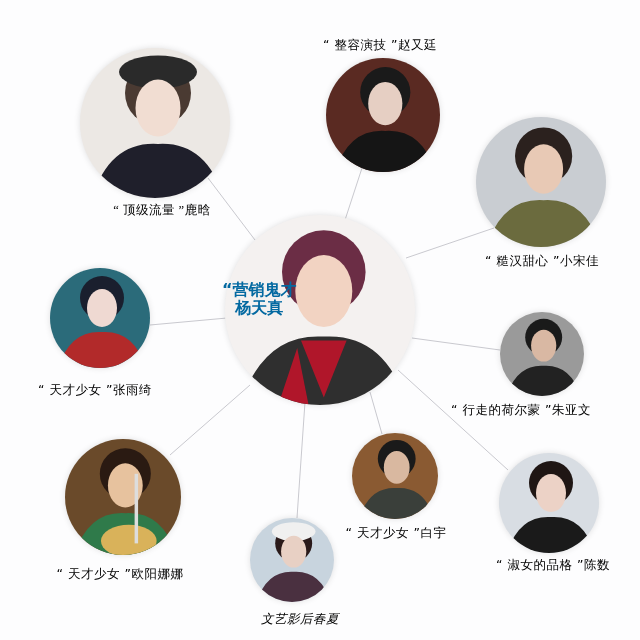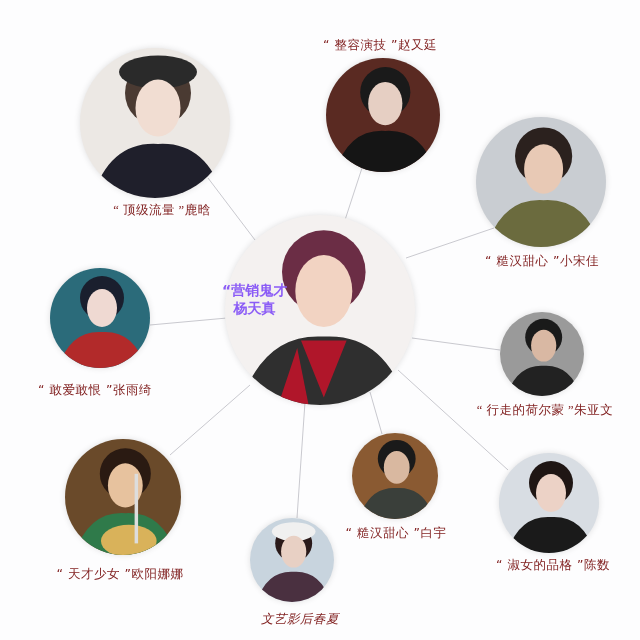--- a/index.html
+++ b/index.html
@@ -12,25 +12,25 @@
   #stage { position: absolute; left: 0; top: 0; width: 640px; height: 640px; }
   svg.lines { position: absolute; left: 0; top: 0; width: 640px; height: 640px; }
   .node {
     position: absolute; border-radius: 50%; overflow: hidden;
     box-shadow: 0 0 6px rgba(0,0,0,0.12);
     background: #eee;
   }
   .node .portrait { position: absolute; inset: 0; }
   .caption {
     position: absolute; transform: translateX(-50%);
-    white-space: nowrap; color: #7f1d1d; font-size: 12.5px;
+    white-space: nowrap; color: #000000; font-size: 12.5px;
     letter-spacing: 0.5px;
   }
   .center-caption {
-    position: absolute; color: #8b5cf6; font-size: 14px; line-height: 18px;
+    position: absolute; color: #0369a1; font-size: 16px; line-height: 18px;
     text-align: center; font-weight: bold;
   }
 </style>
 </head>
 <body>
 
 <div id="stage">
   <svg class="lines">
       <line x1="255" y1="240" x2="208" y2="178" stroke="#c9c9cf" stroke-width="1"></line>
       <line x1="345" y1="220" x2="362" y2="168" stroke="#c9c9cf" stroke-width="1"></line>
@@ -88,50 +88,50 @@
       </div>
       <div class="caption" style="left: 542px; top: 253px;">“ 糙汉甜心 ”小宋佳</div>
       <div class="node" style="left: 50px; top: 268px; height: 100px; width: 100px;">
         <svg class="portrait" viewBox="0 0 100 100" preserveAspectRatio="none">
           <rect x="0" y="0" width="100" height="100" fill="#2b6b7a"></rect>
           <ellipse cx="52" cy="30" rx="22" ry="22" fill="#1a1f2e"></ellipse>
           <ellipse cx="52" cy="40" rx="15" ry="19" fill="#efd9d2"></ellipse>
           <path d="M8,100 Q20,62 52,64 Q84,62 96,100 Z" fill="#b22a2a"></path>
         </svg>
       </div>
-      <div class="caption" style="left: 95px; top: 382px;">“ 敢爱敢恨 ”张雨绮</div>
+      <div class="caption" style="left: 95px; top: 382px;">“ 天才少女 ”张雨绮</div>
       <div class="node" style="left: 500px; top: 312px; height: 84px; width: 84px;">
         <svg class="portrait" viewBox="0 0 100 100" preserveAspectRatio="none">
           <rect x="0" y="0" width="100" height="100" fill="#9a9a9a"></rect>
           <ellipse cx="52" cy="30" rx="22" ry="22" fill="#1a1a1a"></ellipse>
           <ellipse cx="52" cy="40" rx="15" ry="19" fill="#d9b8a3"></ellipse>
           <path d="M8,100 Q20,62 52,64 Q84,62 96,100 Z" fill="#222222"></path>
         </svg>
       </div>
-      <div class="caption" style="left: 545px; top: 402px; font-family: Liberation Serif, serif;">“ 行走的荷尔蒙 ”朱亚文</div>
+      <div class="caption" style="left: 521px; top: 402px;">“ 行走的荷尔蒙 ”朱亚文</div>
       <div class="node" style="left: 65px; top: 439px; height: 116px; width: 116px;">
         <svg class="portrait" viewBox="0 0 100 100" preserveAspectRatio="none">
           <rect x="0" y="0" width="100" height="100" fill="#6a4a2a"></rect>
           <ellipse cx="52" cy="30" rx="22" ry="22" fill="#2a1a12"></ellipse>
           <ellipse cx="52" cy="40" rx="15" ry="19" fill="#e7c29e"></ellipse>
           <path d="M8,100 Q20,62 52,64 Q84,62 96,100 Z" fill="#2f7a4a"></path>
           <ellipse cx="55" cy="88" rx="24" ry="14" fill="#d9b25a"></ellipse>
           <rect x="60" y="30" width="3" height="60" fill="#ddd"></rect>
         </svg>
       </div>
       <div class="caption" style="left: 120px; top: 558px; margin-top: 8px;">“ 天才少女 ”欧阳娜娜</div>
       <div class="node" style="left: 352px; top: 433px; height: 86px; width: 86px;">
         <svg class="portrait" viewBox="0 0 100 100" preserveAspectRatio="none">
           <rect x="0" y="0" width="100" height="100" fill="#8a5a32"></rect>
           <ellipse cx="52" cy="30" rx="22" ry="22" fill="#1a1a1a"></ellipse>
           <ellipse cx="52" cy="40" rx="15" ry="19" fill="#d9b8a0"></ellipse>
           <path d="M8,100 Q20,62 52,64 Q84,62 96,100 Z" fill="#3a3f3a"></path>
         </svg>
       </div>
-      <div class="caption" style="left: 396px; top: 525px;">“ 糙汉甜心 ”白宇</div>
+      <div class="caption" style="left: 396px; top: 525px;">“ 天才少女 ”白宇</div>
       <div class="node" style="left: 499px; top: 453px; height: 100px; width: 100px;">
         <svg class="portrait" viewBox="0 0 100 100" preserveAspectRatio="none">
           <rect x="0" y="0" width="100" height="100" fill="#d8dde3"></rect>
           <ellipse cx="52" cy="30" rx="22" ry="22" fill="#1f1614"></ellipse>
           <ellipse cx="52" cy="40" rx="15" ry="19" fill="#ecd2c6"></ellipse>
           <path d="M8,100 Q20,62 52,64 Q84,62 96,100 Z" fill="#1a1a1a"></path>
         </svg>
       </div>
       <div class="caption" style="left: 553px; top: 557px; text-align: center;">“ 淑女的品格 ”陈数</div>
       <div class="node" style="left: 250px; top: 518px; height: 84px; width: 84px;">

